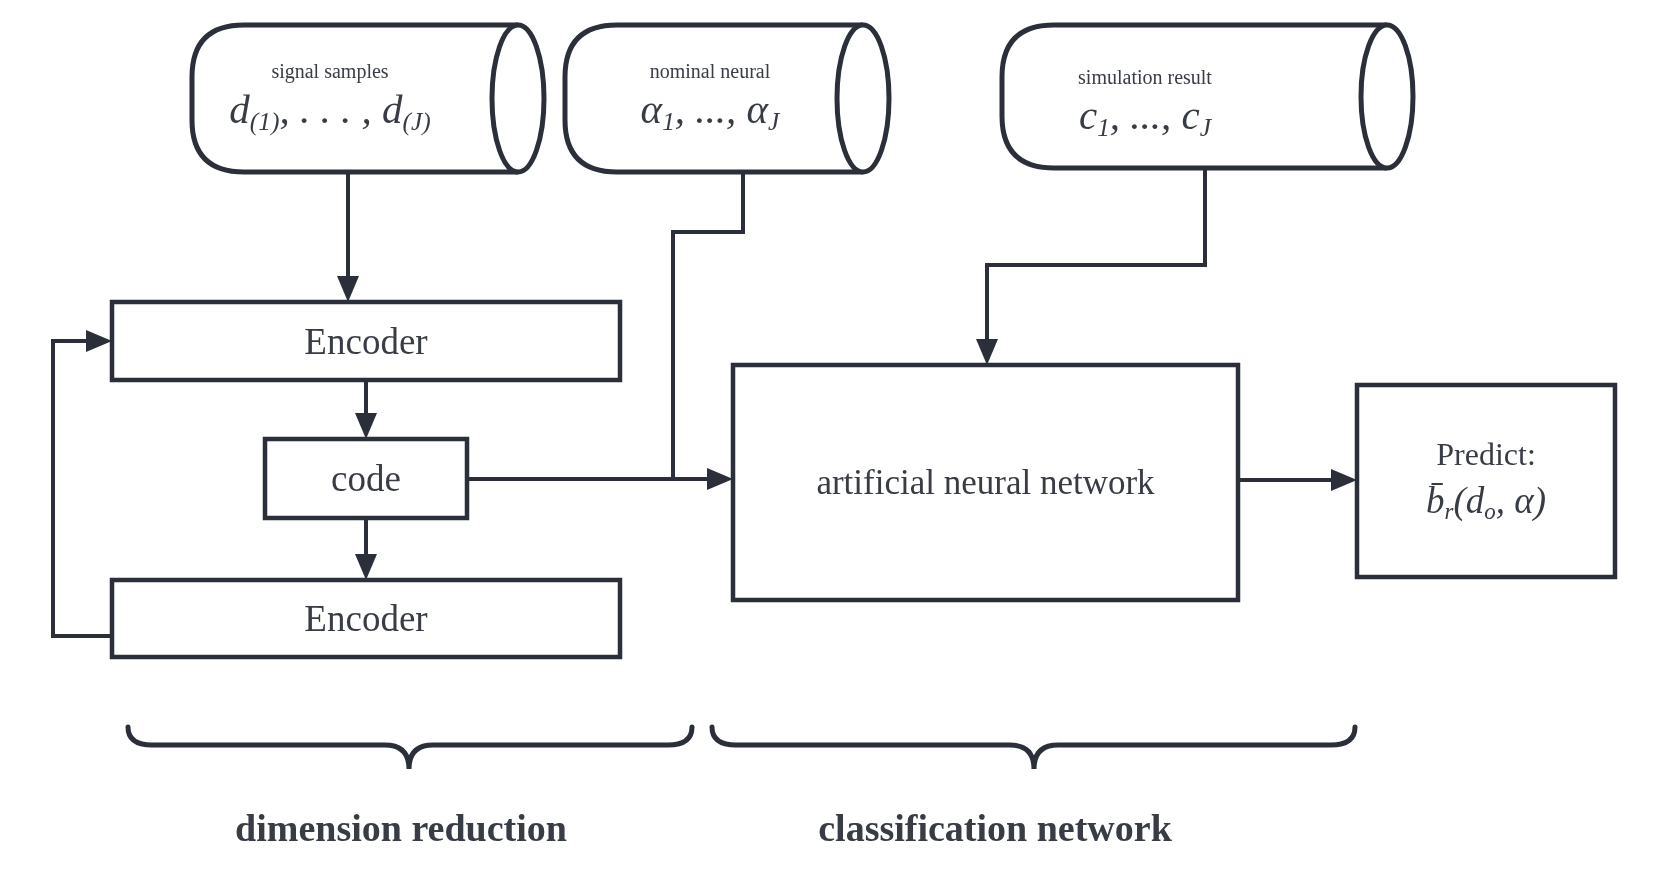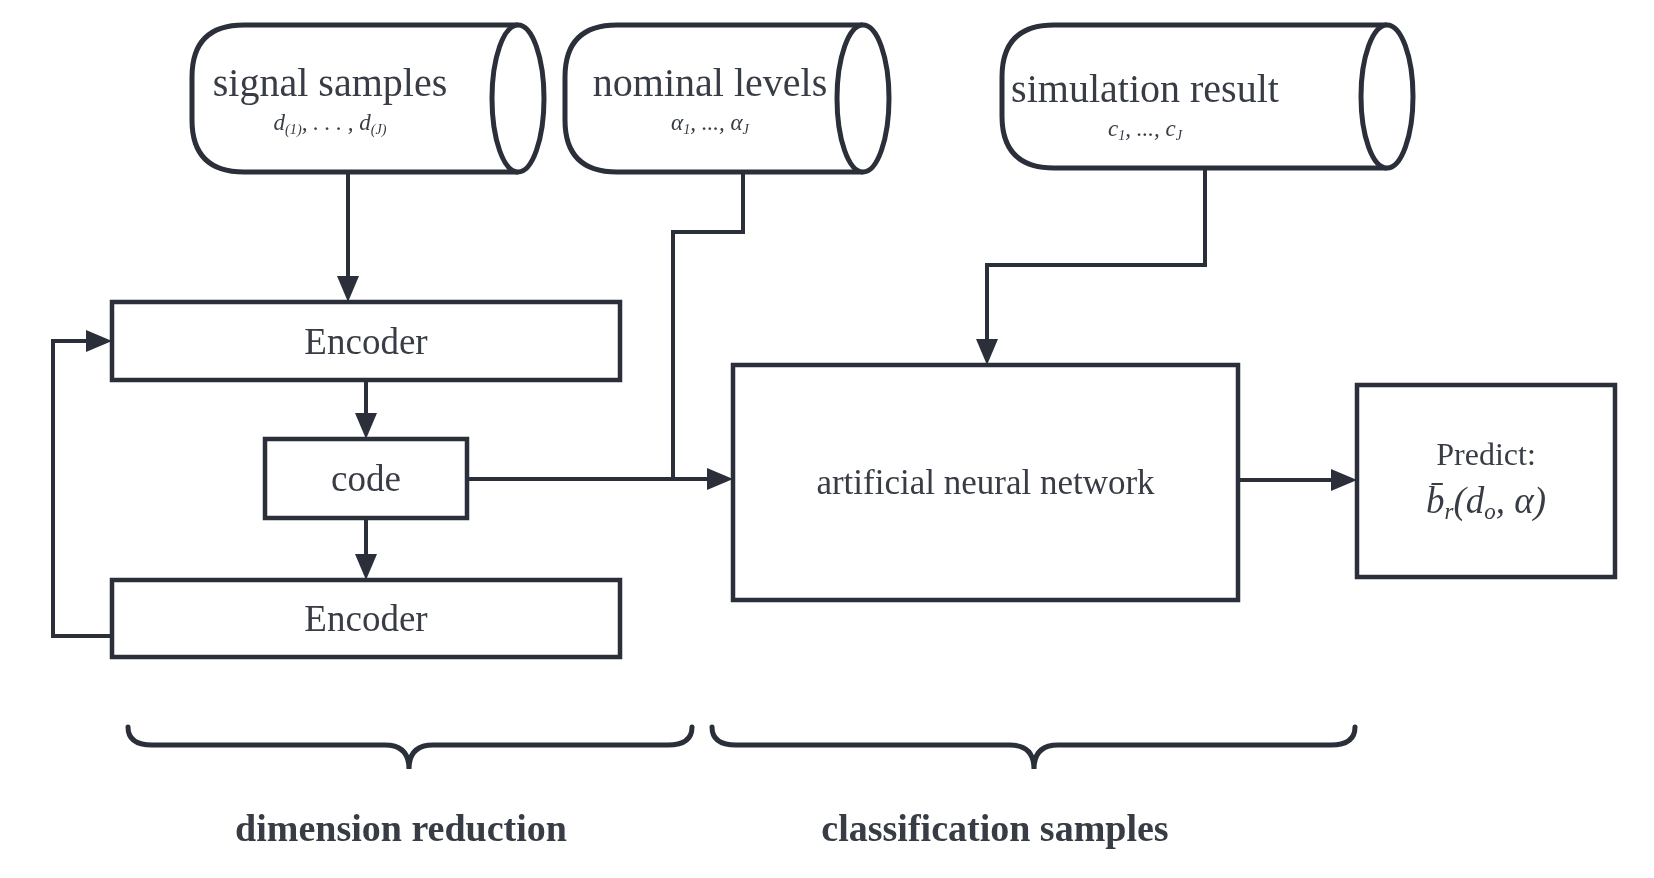--- a/index.html
+++ b/index.html
@@ -6,22 +6,22 @@
   .canvas{
     position:relative;
     width:1654px;height:878px;
     background:#ffffff;
     font-family:"Liberation Serif","DejaVu Serif",serif;
     color:#383c45;
     overflow:hidden;
   }
   .layer{position:absolute;left:0;top:0;}
   .txt{position:absolute;display:flex;flex-direction:column;align-items:center;justify-content:center;text-align:center;}
-  .store-label{font-size:40px;line-height:1.3;}
-  .store-math{font-size:23px;font-style:italic;line-height:1.25;}
+  .store-label{font-size:20px;line-height:1.3;}
+  .store-math{font-size:41px;font-style:italic;line-height:1.25;}
   sub{font-size:62%;vertical-align:-0.28em;font-style:italic;}
   .box-label{font-size:37px;}
   .ann-label{font-size:35px;}
   .predict-label{font-size:32px;line-height:1.35;}
   .predict-math{font-size:37px;font-style:italic;line-height:1.35;}
   .group-label{font-size:38px;font-weight:bold;white-space:nowrap;transform:translateX(-50%);margin-top:8px;}
 </style>
 </head>
 <body>
 
@@ -68,21 +68,21 @@
       <path stroke-width="5" stroke-linecap="round" d="M 712 727 Q 712 745 736 745 H 1010 Q 1034 745 1034 769 Q 1034 745 1058 745 H 1331 Q 1355 745 1355 727"></path>
     </g>
   </svg>
 
   <div class="txt" style="left:180px;top:42px;width:300px;height:112px;">
     <div class="store-label">signal samples</div>
     <div class="store-math"><span>d</span><sub>(1)</sub><span>, . . . , d</span><sub>(J)</sub></div>
   </div>
 
   <div class="txt" style="left:565px;top:42px;width:290px;height:112px;">
-    <div class="store-label">nominal levels</div>
+    <div class="store-label">nominal neural</div>
     <div class="store-math"><span>α</span><sub>1</sub><span>, ..., α</span><sub>J</sub></div>
   </div>
 
   <div class="txt" style="left:995px;top:48px;width:300px;height:112px;">
     <div class="store-label">simulation result</div>
     <div class="store-math"><span>c</span><sub>1</sub><span>, ..., c</span><sub>J</sub></div>
   </div>
 
   <div class="txt box-label" style="left:112px;top:302px;width:508px;height:78px;">Encoder</div>
 
@@ -92,15 +92,15 @@
 
   <div class="txt" style="left:1357px;top:385px;width:258px;height:192px;">
     <div class="predict-label">Predict:</div>
     <div class="predict-math"><span>b̄</span><sub>r</sub><span>(d</span><sub>o</sub><span>, α)</span></div>
   </div>
 
   <div class="txt ann-label" style="left:733px;top:365px;width:505px;height:235px;">artificial neural network</div>
 
   <div class="group-label" style="position:absolute;left:401px;top:798px;">dimension reduction</div>
 
-  <div class="group-label" style="position:absolute;left:995px;top:798px;">classification samples</div>
+  <div class="group-label" style="position:absolute;left:995px;top:798px;">classification network</div>
 
 </div>
 
 </body></html>

